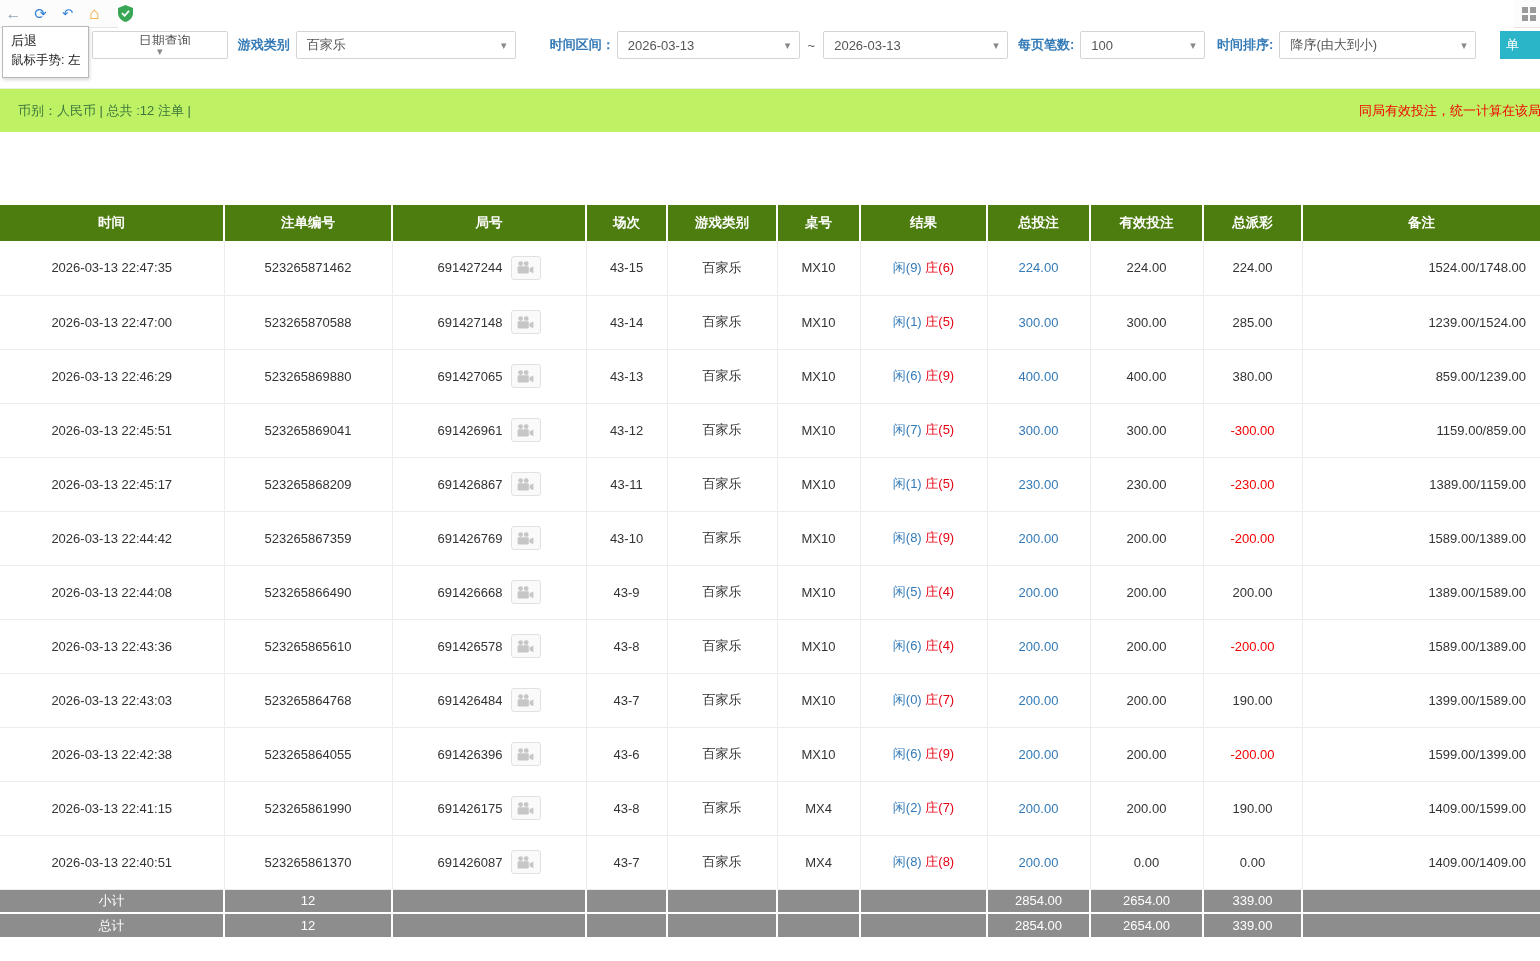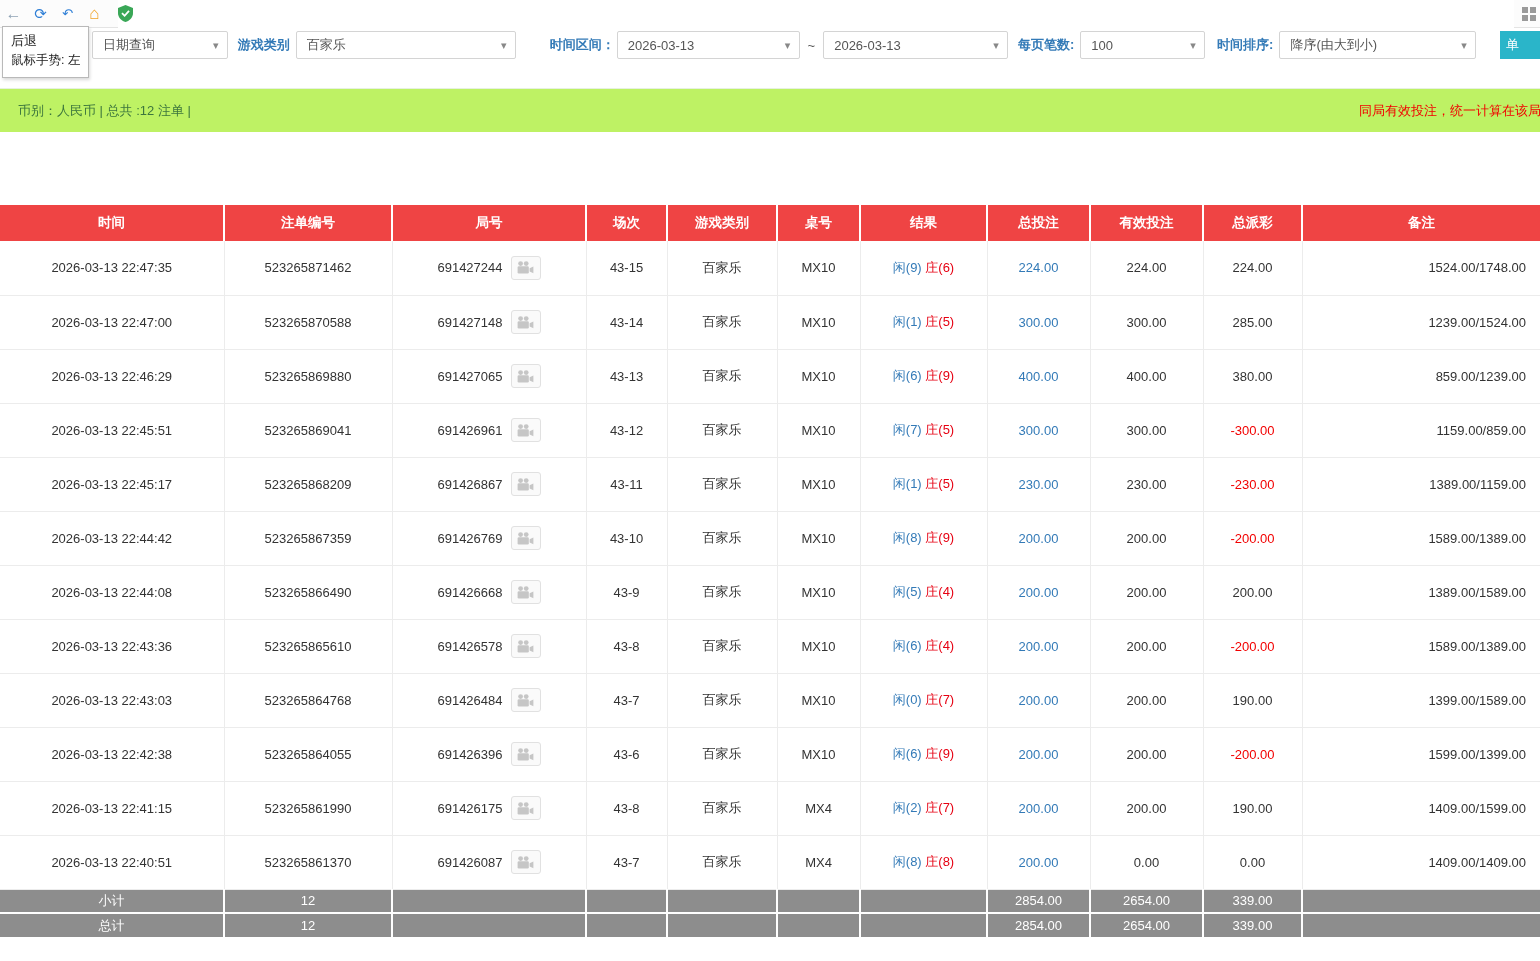--- a/index.html
+++ b/index.html
@@ -32,21 +32,21 @@
   .fselect .val { padding-left:10px; white-space:nowrap; overflow:hidden; }
   .fselect .caret { width:22px; text-align:center; color:#888; font-size:11px; }
   .tilde { color:#555; font-size:13px; }
   .searchbtn { height:28px; width:40px; margin-left:24px; background:#2ab5c9; color:#fff; font-size:13px; border:none; text-align:left; padding-left:6px; cursor:pointer; flex:0 0 auto; }
   
   .summary { margin-top:26px; height:44px; background:#bef264; border-top:1px solid #e6f1df; display:flex; align-items:center; justify-content:space-between; padding-left:18px; overflow:hidden; }
   .sum-left { font-size:13px; color:#3c763d; white-space:nowrap; }
   .sum-right { font-size:13px; color:#f20000; white-space:nowrap; margin-right:-14px; }
   
   table { margin-top:73px; width:1540px; table-layout:fixed; border-collapse:collapse; }
-  thead th { height:36px; background:#ef4444; color:#fff; font-size:13.5px; font-weight:bold; border-right:2px solid #fff; text-align:center; }
+  thead th { height:36px; background:#4d7c0f; color:#fff; font-size:13.5px; font-weight:bold; border-right:2px solid #fff; text-align:center; }
   thead th:last-child { border-right:none; }
   tbody td { height:54px; background:#fff; text-align:center; font-size:13px; color:#333; border-bottom:1px solid #ececec; border-right:1px solid #ececec; overflow:hidden; white-space:nowrap; }
   tbody td:last-child { border-right:none; }
   td.note { text-align:right; padding-right:14px; }
   .round-wrap { display:inline-flex; align-items:center; }
   .vicon { display:inline-flex; width:30px; height:24px; margin-left:8px; background:#fafafa; border:1px solid #e1e1e1; border-radius:3px; align-items:center; justify-content:center; cursor:pointer; }
   .player { color:#337ab7; }
   .banker { color:#e60012; }
   .betlink { color:#337ab7; cursor:pointer; }
   .neg { color:#f20000; }
@@ -77,21 +77,21 @@
       </div>
   </div>
 </div>
 
 <div class="tooltip">
   <div class="t1">后退</div>
   <div class="t2">鼠标手势: 左</div>
 </div>
 
 <div class="filterbar">
-  <div class="fselect" style="margin-left:92px;width:138px;">
+  <div class="fselect" style="margin-left:92px;width:138px;flex-direction:column;">
     <span class="val">日期查询</span>
     <span class="caret">▾</span>
   </div>
   <span class="flabel" style="margin-left:10px;">游戏类别</span>
   <div class="fselect" style="margin-left:6px;width:224px;">
     <span class="val">百家乐</span>
     <span class="caret">▾</span>
   </div>
   <span class="flabel" style="margin-left:34px;">时间区间：</span>
   <div class="fselect" style="margin-left:2px;width:186px;">

